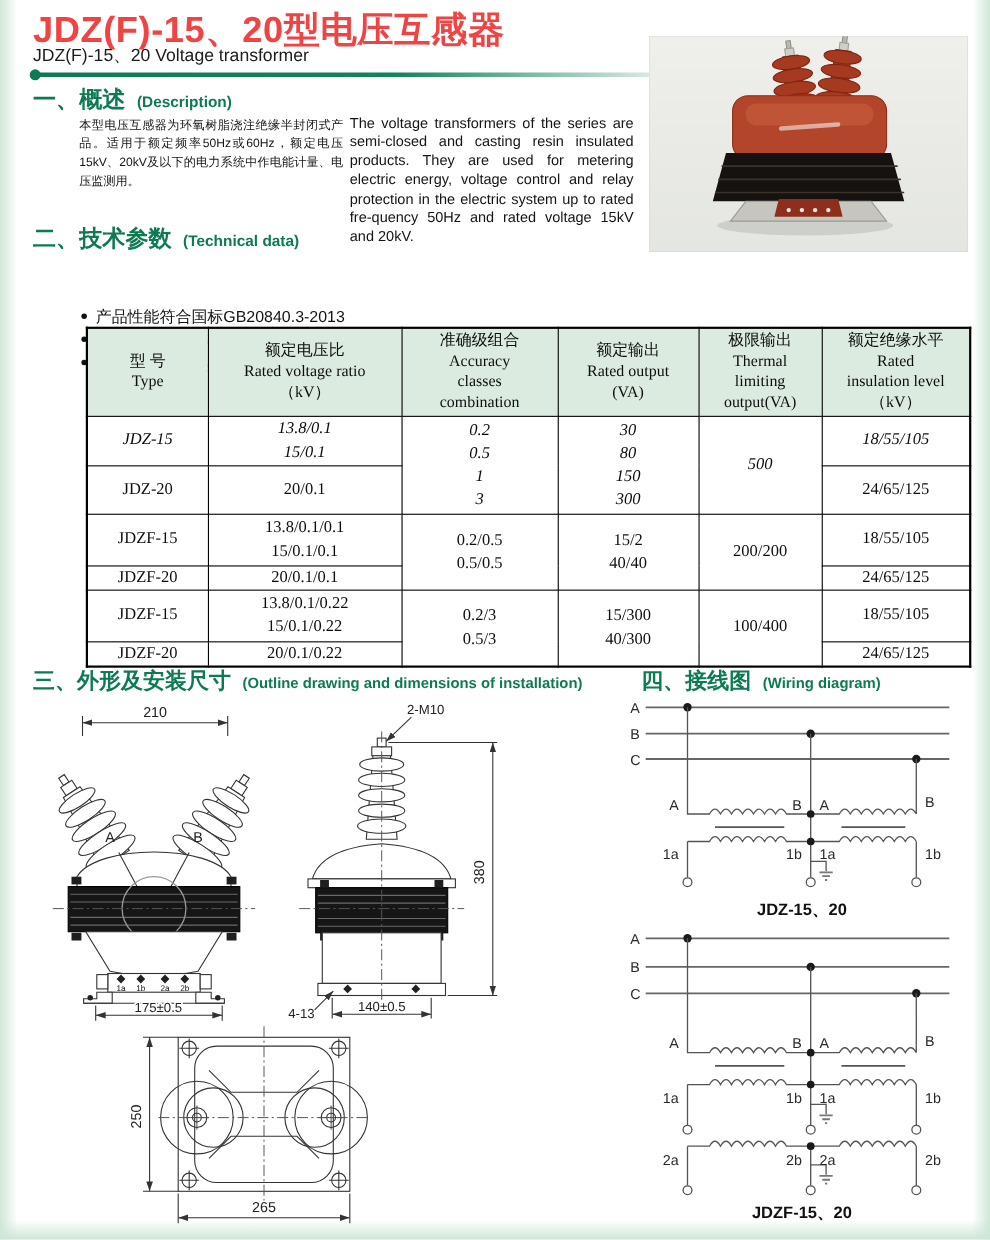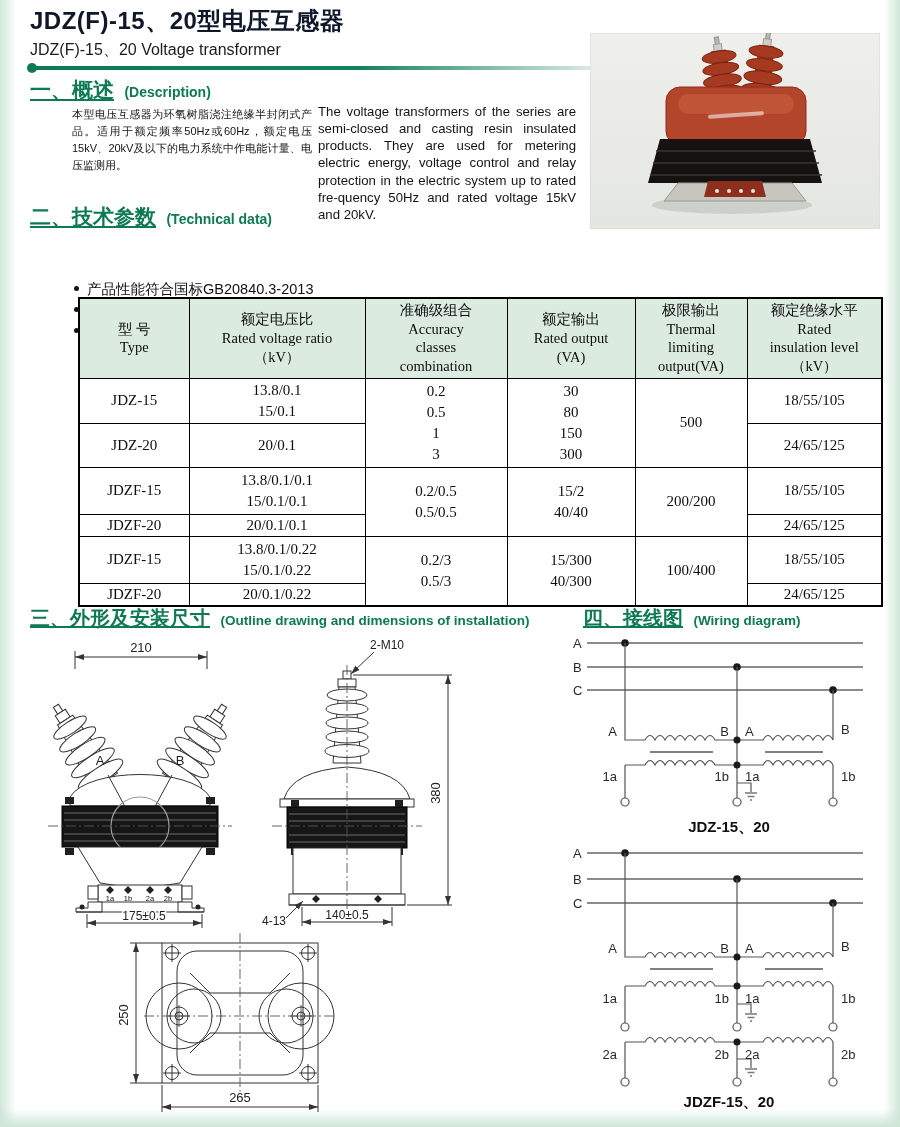--- a/index.html
+++ b/index.html
@@ -8,49 +8,49 @@
     position:relative; overflow:hidden; background:#fff;
     font-family:"Liberation Sans", sans-serif; color:#111;
   }
   .edge-l { position:absolute; left:0; top:0; bottom:0; width:16px;
     background:linear-gradient(90deg,#cfe7d8,rgba(255,255,255,0)); }
   .edge-r { position:absolute; right:0; top:0; bottom:0; width:16px;
     background:linear-gradient(270deg,#cfe7d8,rgba(255,255,255,0)); }
   .edge-b { position:absolute; left:0; right:0; bottom:0; height:18px;
     background:linear-gradient(0deg,#cde6d6,rgba(255,255,255,0)); }
 
-  .title { position:absolute; left:30px; top:5px; font-size:24px; font-weight:bold; color:#0f172a; letter-spacing:.5px; }
+  .title { position:absolute; left:30px; top:5px; font-size:33px; font-weight:bold; color:#ef4444; letter-spacing:.5px; }
   .subtitle { position:absolute; left:30px; top:40px; font-size:16px; color:#1b1b1b; }
   .divider { position:absolute; left:29px; top:66px; width:600px; height:4px; border-radius:2px;
     background:linear-gradient(90deg,#0e7a52 0%,#13835a 55%,rgba(190,220,205,.12) 100%); }
   .divider-dot { position:absolute; left:27px; top:63px; width:10px; height:10px; border-radius:50%; background:#0e7a52; }
 
   .sec-h { position:absolute; color:#0e7a52; font-weight:bold; white-space:nowrap; }
-  .sec-h .cn { font-size:21px;text-decoration:underline; }
+  .sec-h .cn { font-size:21px; }
   .sec-h .en { font-size:14px; margin-left:6px;margin-top:20px; }
   #sec3-h .cn, #sec4-h .cn { font-size:20px; }
   #sec3-h .en, #sec4-h .en { font-size:13.5px; }
 
   .desc-cn { position:absolute; left:72px; top:106px; width:240px; font-size:11px; line-height:1.55; text-align:justify; color:#141414; }
   .desc-en { position:absolute; left:318px; top:103px; width:258px; font-size:13.2px; line-height:1.3; text-align:justify; color:#141414; }
 
   .photo { position:absolute; left:590px; top:33px; width:290px; height:196px; }
 
   .bullets { position:absolute; left:74px; top:231px; list-style:none;margin-top:48px; }
   .bullets li { font-size:14.5px; line-height:21px; color:#111; }
   .bullets li::before { content:""; display:inline-block; width:5px; height:5px; border-radius:50%;
     background:#111; margin-right:8px; vertical-align:3px; }
 
   .spec-table { position:absolute; left:78px; top:297px; width:803px; border-collapse:collapse;
     table-layout:fixed; text-align:center; font-family:"Liberation Serif", serif; color:#0d0d0d;
     border:2px solid #000; }
   .spec-table th, .spec-table td { border:1px solid #000; white-space:pre-line; vertical-align:middle; padding:0 2px; }
   .spec-table th { background:#dcebe0; font-weight:normal; font-size:14.5px; line-height:1.28; height:80px; }
   .spec-table td { font-size:15px; line-height:1.4; }
-  tr.r45 { height:45px; } tr.r44 { height:44px; } tr.r47 { height:47px; } tr.r21 { height:21px; }
+  tr.r45 { height:45px;font-style:italic; } tr.r44 { height:44px; } tr.r47 { height:47px; } tr.r21 { height:21px; }
   td.lh4 { line-height:21px; }
 
   .fig { position:absolute; }
   #outline-svg { left:40px; top:635px; }
   #wiring-svg { left:565px; top:635px; }
 
   
   .ln { stroke:#333; fill:none; stroke-width:1; }
   .fw { fill:#fff; stroke:#333; stroke-width:1; }
   .blk { fill:#161616; stroke:#000; stroke-width:1; }

